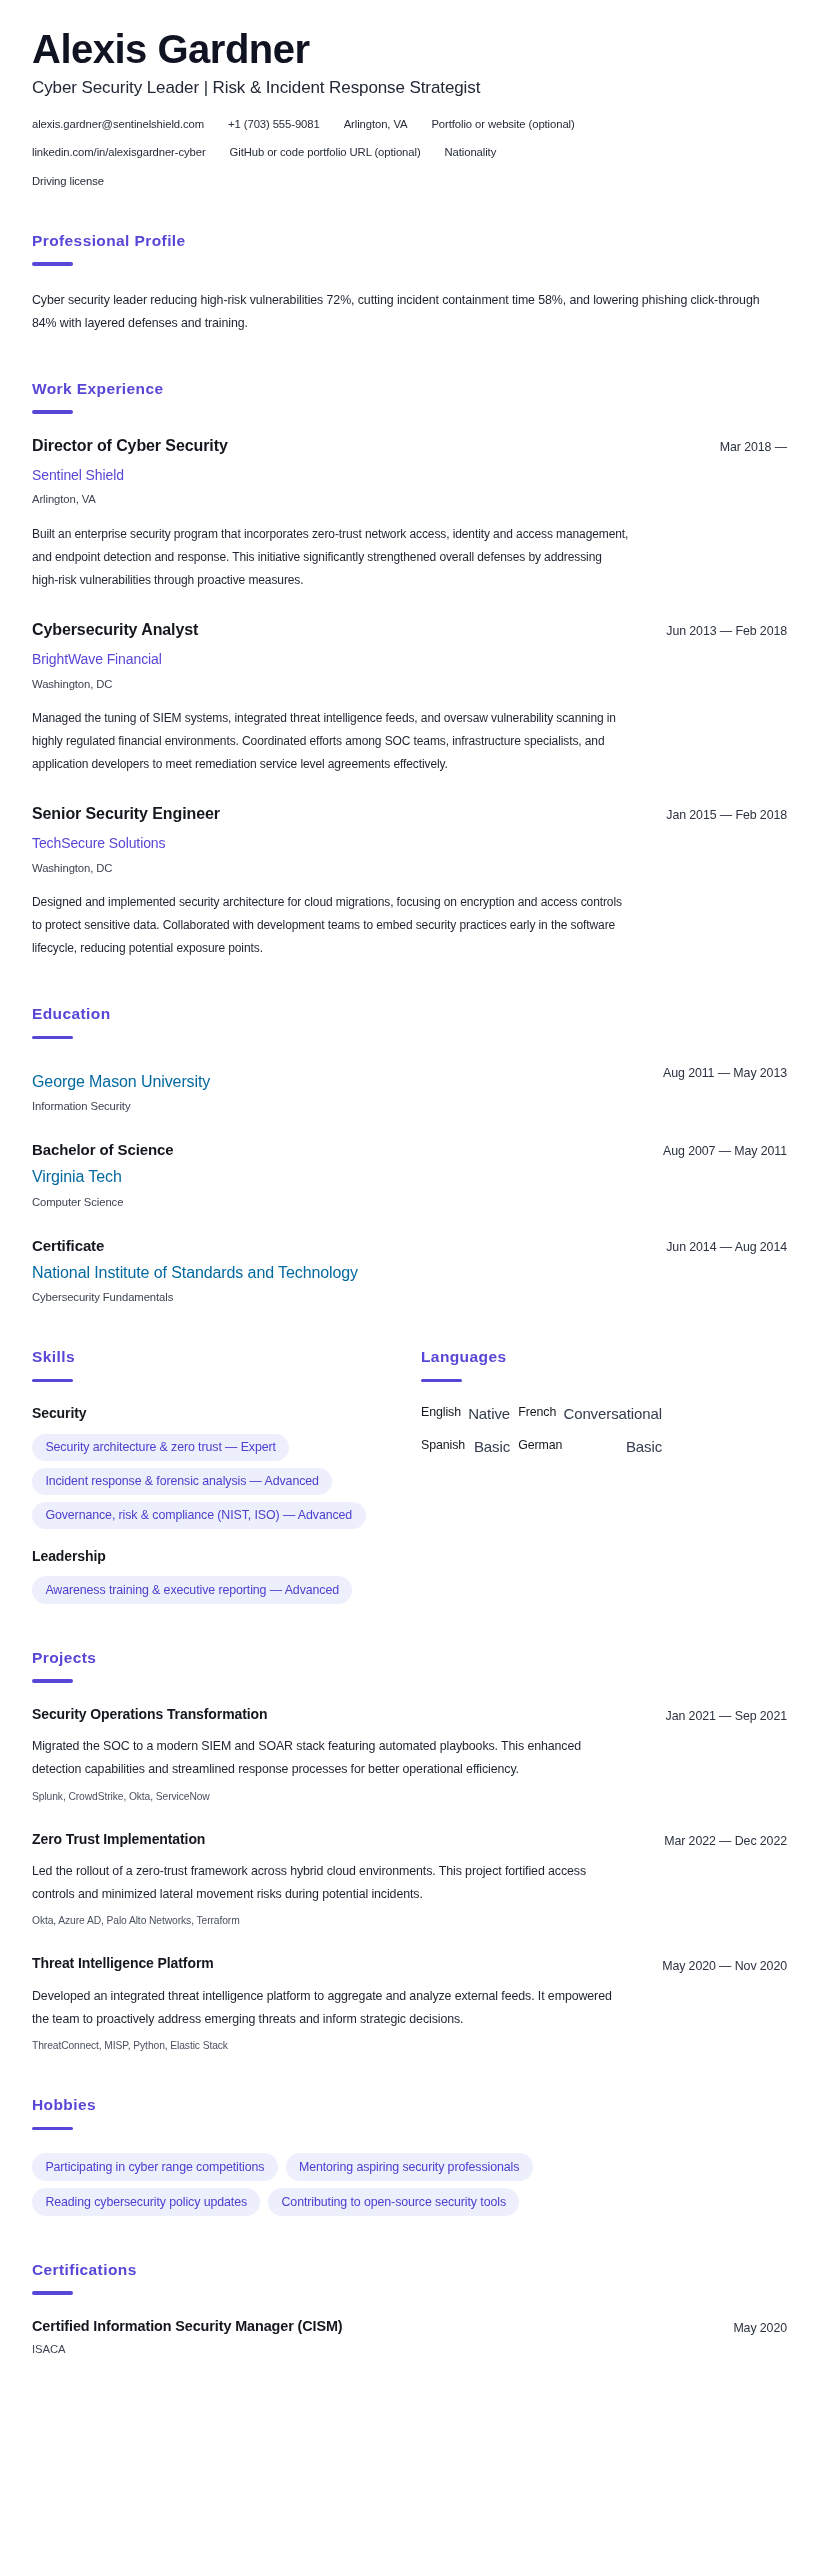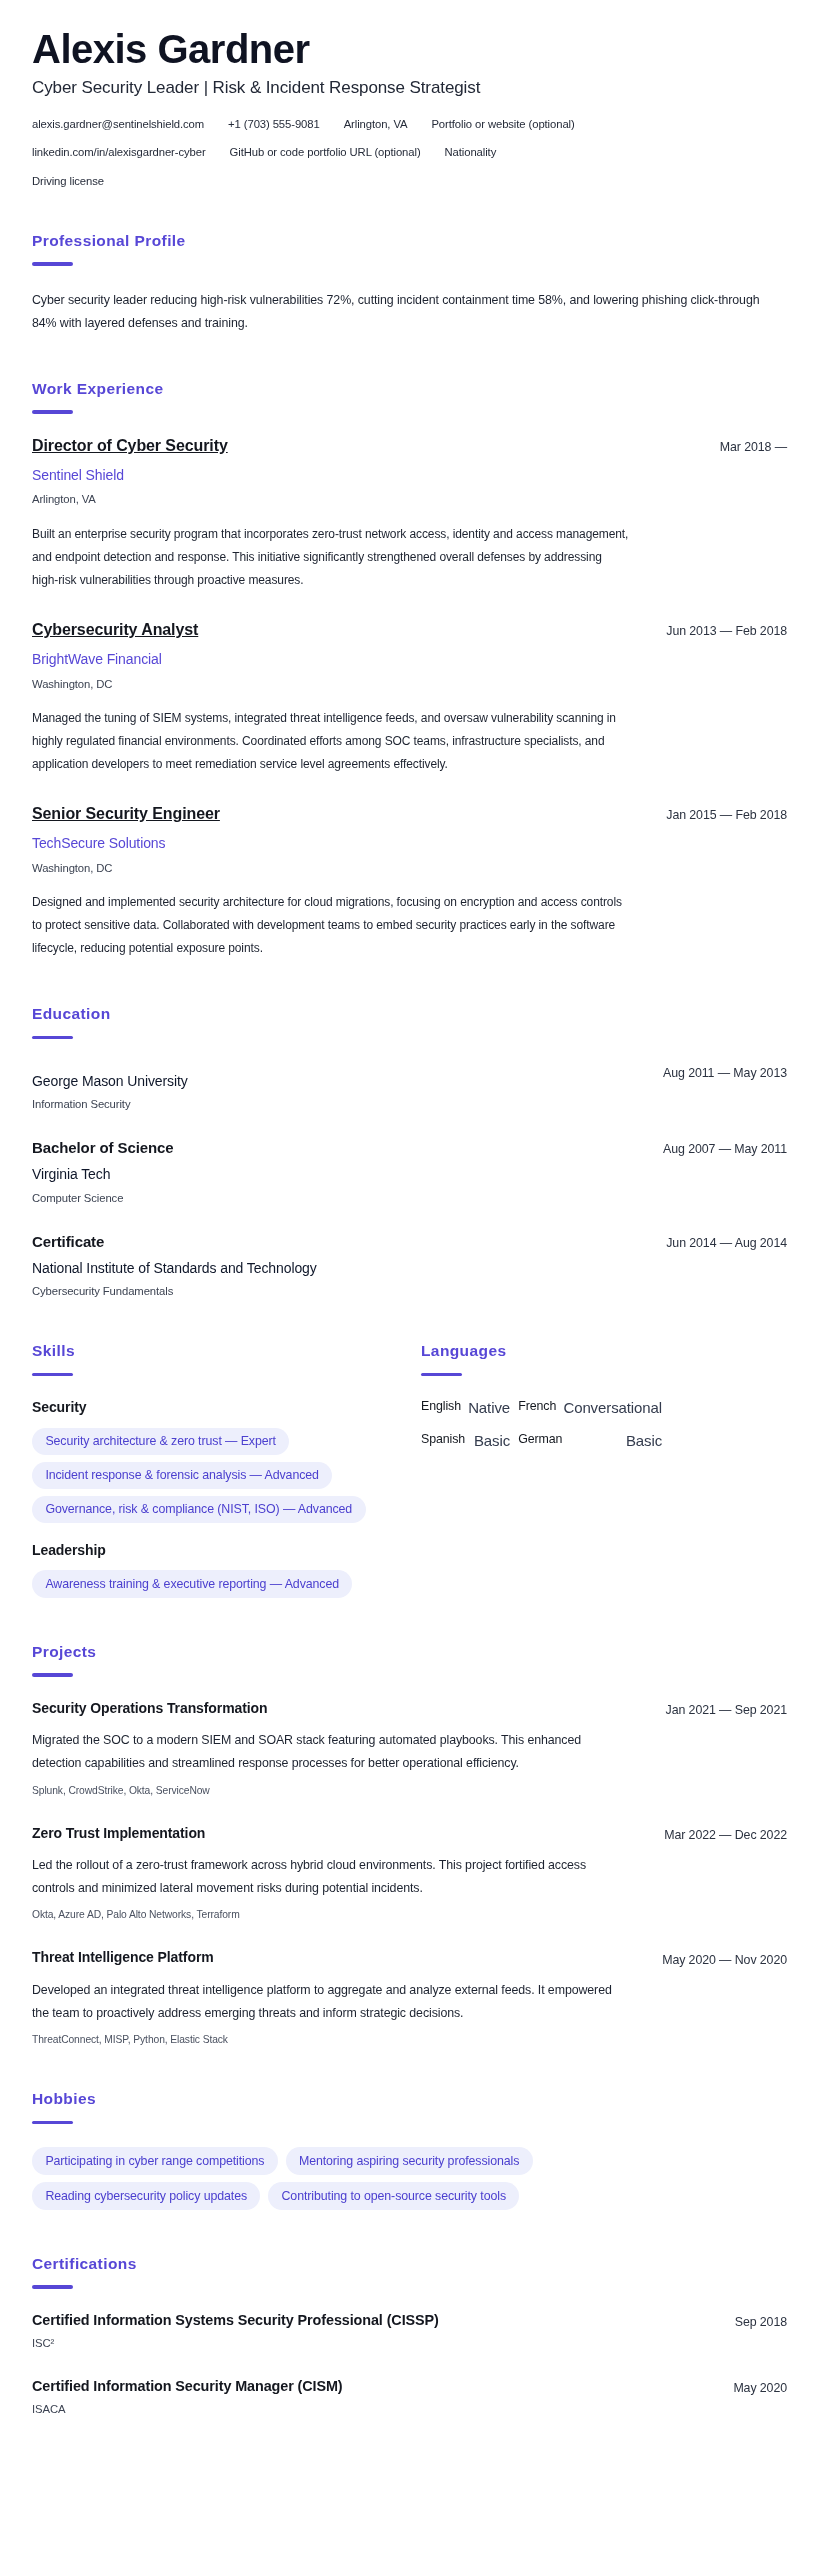--- a/index.html
+++ b/index.html
@@ -35,27 +35,27 @@
   .section-underline{width:41px;height:3.6px;border-radius:2.1px;background:var(--accent);margin-top:12.4px;}
   .section-body{margin-top:23px;}
 
   .para{font-size:12.4px;line-height:23px;color:var(--text);max-width:753px;}
 
   
   .entry{display:flex;justify-content:space-between;align-items:flex-start;}
   .entry + .entry{margin-top:29px;}
   .entry-main{flex:1;min-width:0;padding-right:20.6px;}
   .entry-date{font-size:12.4px;color:var(--date);white-space:nowrap;padding-top:3.1px;}
-  .entry-title{font-size:16px;font-weight:700;color:var(--title);text-decoration:underline;}
+  .entry-title{font-size:16px;font-weight:700;color:var(--title);}
   .entry-company{margin-top:12px;font-size:14px;font-weight:500;color:var(--accent);cursor:pointer;}
   .entry-location{margin-top:10.8px;font-size:11.3px;color:var(--muted);}
   .entry-desc{margin-top:17.5px;font-size:12px;line-height:23px;color:var(--text);max-width:598px;}
 
   .edu-title{font-size:15px;font-weight:700;color:var(--title);}
-  .edu-school{margin-top:10.3px;font-size:14px;color:#0f172a;}
+  .edu-school{margin-top:10.3px;font-size:16px;color:#0369a1;}
   .edu-field{margin-top:9.3px;font-size:11.3px;color:var(--muted);}
 
   
   .two-col{display:grid;grid-template-columns:389px 1fr;}
   .skill-group + .skill-group{margin-top:18.6px;}
   .skill-group-name{font-size:14px;font-weight:700;color:#15181f;}
   .pill-stack{display:flex;flex-direction:column;align-items:flex-start;gap:6.2px;margin-top:12.4px;justify-content:flex-end;}
   .pill{background:var(--pill-bg);color:var(--pill-text);font-size:12.4px;line-height:1;padding:7.7px 13.4px;border-radius:15.5px;white-space:nowrap;}
 
   .lang-grid{display:grid;grid-template-columns:1fr 1fr;column-gap:8.2px;row-gap:15.5px;width:237px;}
@@ -292,27 +292,20 @@
 
         <div class="pill">Contributing to open-source security tools</div>
       </div>
   </section>
 
   <section class="section">
     <h2 class="section-heading">Certifications</h2>
     <div class="section-underline"></div>
     <div class="section-body">
 
-        <article class="entry">
-          <div class="entry-main">
-            <h3 class="cert-title">Certified Information Systems Security Professional (CISSP)</h3>
-            <div class="cert-issuer">ISC²</div>
-          </div>
-          <div class="entry-date">Sep 2018</div>
-        </article>
 
         <article class="entry">
           <div class="entry-main">
             <h3 class="cert-title">Certified Information Security Manager (CISM)</h3>
             <div class="cert-issuer">ISACA</div>
           </div>
           <div class="entry-date">May 2020</div>
         </article>
       </div>
   </section>

